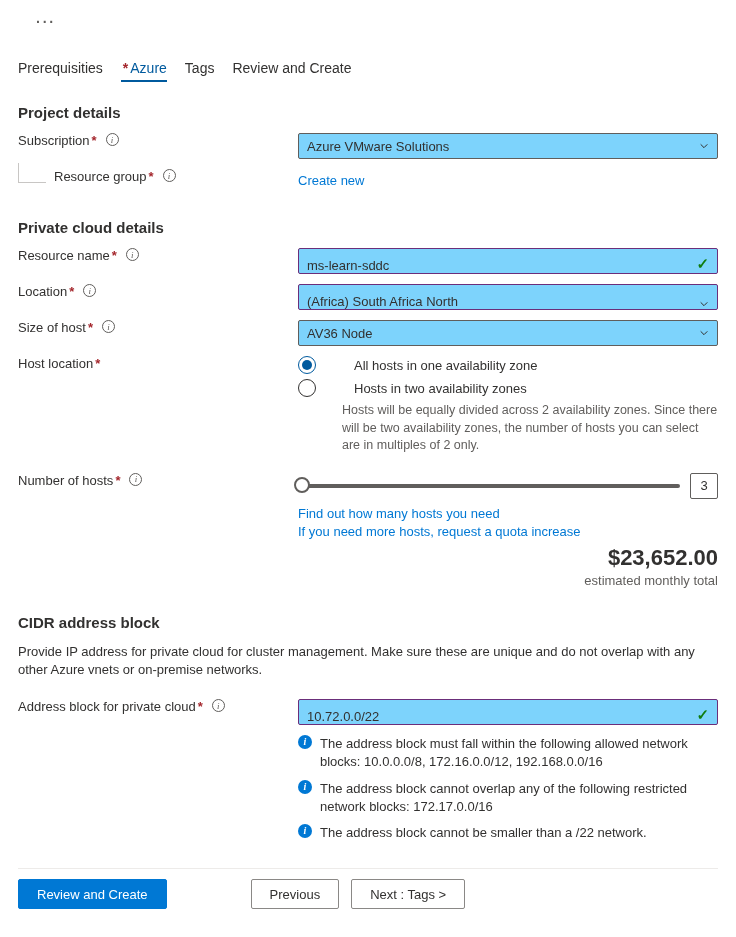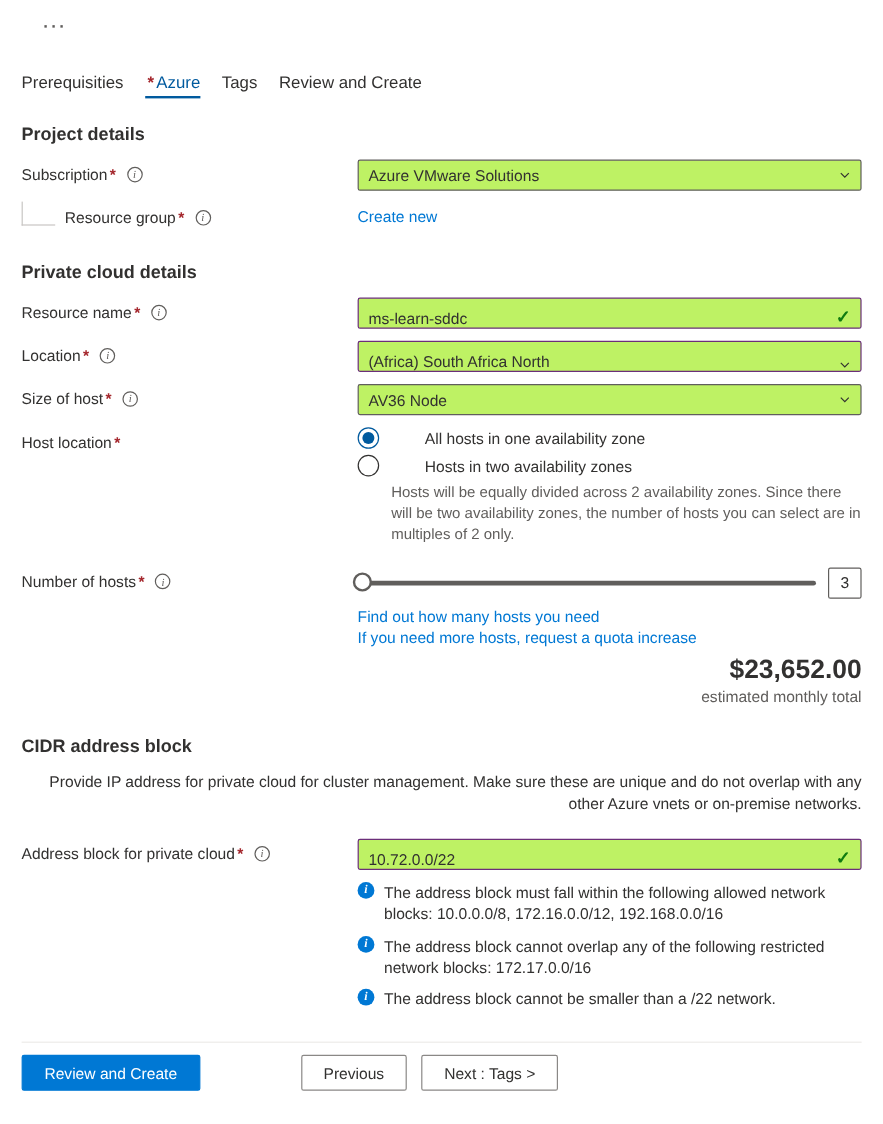--- a/index.html
+++ b/index.html
@@ -37,21 +37,21 @@
   .section-title { font-size: 15px; font-weight: 600; margin: 14px 0 12px 0; }
   .row {
     display: flex;
     align-items: flex-start;
     margin-bottom: 10px;
   }
   .label-col {
     width: 280px;
     flex: 0 0 280px;
     display: flex;
-    align-items: center;
+    align-items: flex-start;
     font-size: 13px;
     min-height: 24px;
   }
   .field-col { flex: 1; }
   .info-icon {
     width: 13px; height: 13px;
     border: 1px solid #605e5c;
     border-radius: 50%;
     display: inline-flex;
     align-items: center;
@@ -62,21 +62,21 @@
     font-style: italic;
     font-family: Georgia, serif;
   }
   .azure-select, .azure-input {
     width: 100%;
     height: 26px;
     border: 1px solid #605e5c;
     border-radius: 2px;
     padding: 0 8px;
     font-size: 13px;
-    background: #bef264;
+    background: #7dd3fc;
     display: flex;
     align-items: center;
     justify-content: space-between;
   }
   .azure-input { justify-content: flex-start; }
   .valid { border-color: #6b2e7a; align-items: flex-end; }
   .chevron {
     width: 10px; height: 10px;
     display: inline-block;
   }
@@ -91,30 +91,30 @@
     margin-top:-6px;
   }
   .radio-row { display:flex; align-items:center; margin-bottom:5px;gap:28px;}
   .radio-outer {
     width:18px; height:18px; border:1px solid #323130; border-radius:50%;
     display:inline-flex; align-items:center; justify-content:center;
     margin-right:10px; flex-shrink:0;
   }
   .radio-outer.selected { border-color:#005a9e; }
   .radio-inner { width:10px; height:10px; background:#005a9e; border-radius:50%; }
-  .help-text { color:#605e5c; font-size:12.5px; line-height:1.4; margin-left:28px; margin-top:2px;}
+  .help-text { color:#605e5c; font-size:12.5px; line-height:1.4; margin-left:44px; margin-top:2px;}
   .slider-wrap { display:flex; align-items:center; gap:10px; }
   .slider-track { flex:1; height:4px; background:#605e5c; border-radius:2px; position:relative; margin-left:4px;}
   .slider-thumb { width:16px; height:16px; background:#fff; border:2px solid #605e5c; border-radius:50%; position:absolute; left:-8px; top:-7px;}
   .num-box { width:28px; height:26px; border:1px solid #605e5c; border-radius:2px; display:flex; align-items:center; justify-content:center; font-size:13px;}
   .right-links { text-align:left; font-size:13px; color:#0078d4; margin-top:6px; line-height:1.4;}
   .right-links span { color:#0078d4; cursor:pointer;}
   .price { text-align:right; font-size:22px; font-weight:600; margin-top:4px;}
   .price-sub { text-align:right; font-size:13px; color:#605e5c; margin-top:2px;}
-  .cidr-desc { font-size:13px; color:#323130; margin-bottom:20px; line-height:1.4;text-align:right;}
+  .cidr-desc { font-size:13px; color:#323130; margin-bottom:20px; line-height:1.4;}
   .info-blue {
     width:14px; height:14px; background:#0078d4; border-radius:50%;
     color:#fff; display:inline-flex; align-items:center; justify-content:center;
     font-size:10px; font-weight:bold; margin-right:8px; flex-shrink:0;
     font-family: Georgia, serif; font-style:italic;
   }
   .info-line { display:flex; align-items:flex-start; margin-bottom:8px; font-size:13px; line-height:1.4;}
   .footer {
     border-top:1px solid #edebe9; margin-top:18px; padding-top:10px;
     display:flex; gap:12px;

